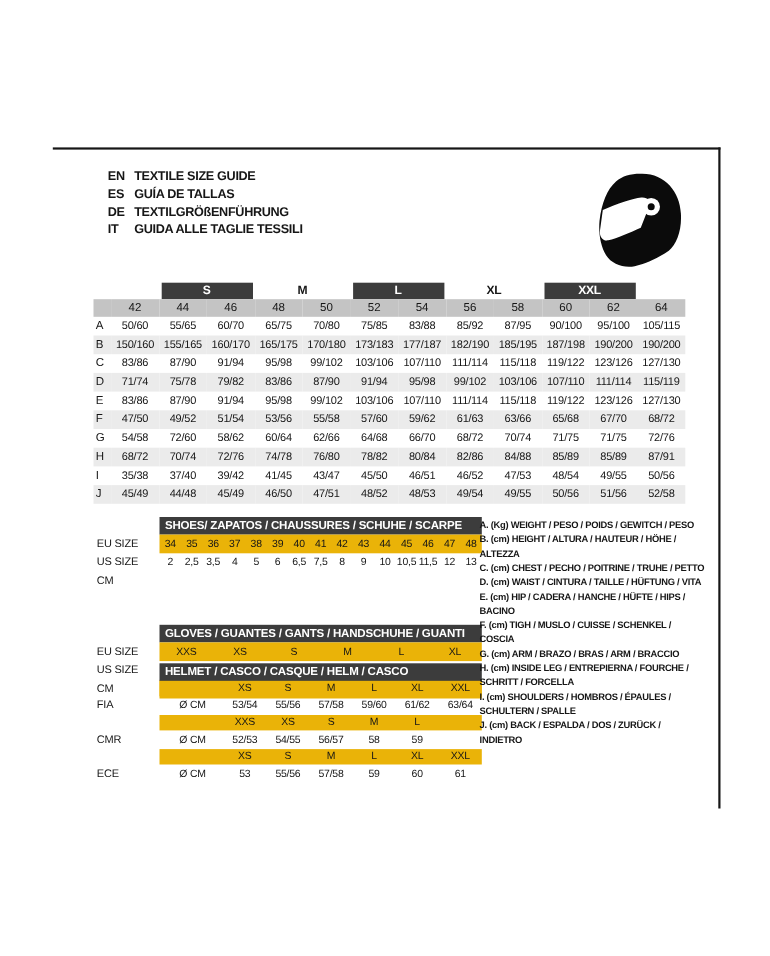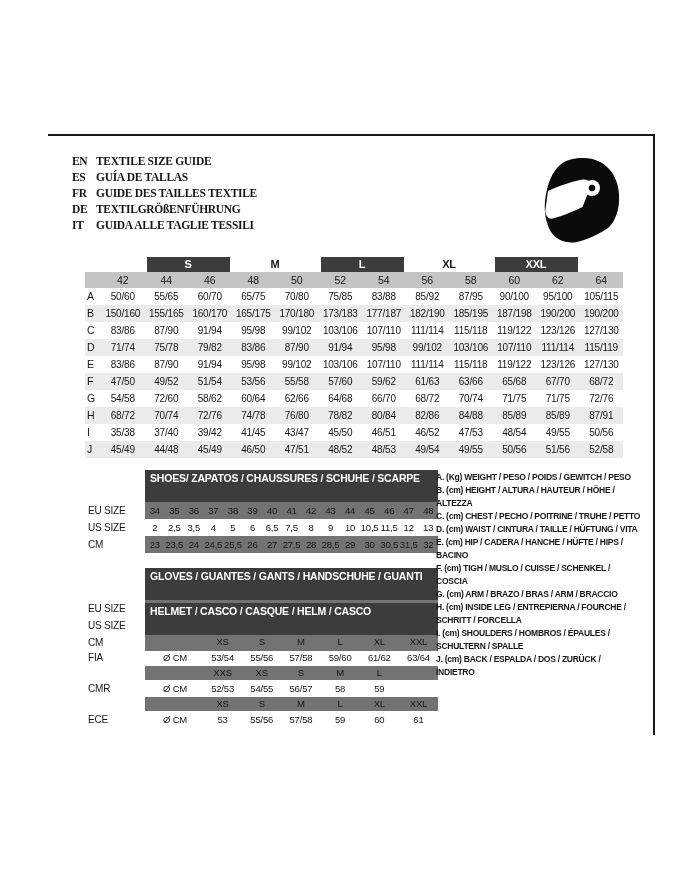--- a/index.html
+++ b/index.html
@@ -6,21 +6,21 @@
   body{
     width:700px;height:869px;position:relative;background:#ffffff;
     font-family:"Liberation Sans", sans-serif;color:#161616;overflow:hidden;
     -webkit-font-smoothing:antialiased;
   }
   
   .frame-top{position:absolute;left:48px;top:134px;width:607px;height:2px;background:#161616;}
   .frame-right{position:absolute;left:653px;top:134px;width:2px;height:601px;background:#161616;}
 
   
-  .lang-block{position:absolute;left:72px;top:153px;font-family:Liberation Serif, serif;}
+  .lang-block{position:absolute;left:98px;top:153px;}
   .lang-row{display:flex;height:16px;line-height:16px;font-size:11.5px;font-weight:bold;letter-spacing:-0.3px;}
   .lang-code{width:24px;}
   .lang-text{white-space:nowrap;}
 
   
   .helmet-logo{position:absolute;left:537px;top:155px;width:86px;height:90px;}
 
   
   .apparel{position:absolute;left:85px;top:257px;width:538px;border-collapse:collapse;table-layout:fixed;}
   .apparel col.c-letter{width:16px;}
@@ -31,26 +31,26 @@
   .apparel .grp-box.dark{background:#3c3c3c;color:#fff;}
   .apparel .band-row td{height:16px;line-height:16px;background:#c4c4c4;
      text-align:center;font-size:10.5px;}
   .apparel tbody td{height:17px;line-height:17px;text-align:center;font-size:10px;letter-spacing:-0.2px;white-space:nowrap;}
   .apparel tbody td.letter{text-align:left;padding-left:2px;font-size:10.5px;}
   .apparel tbody tr.shaded{background:#ebebeb;}
 
   
   .section{position:absolute;left:88px;width:350px;}
   .sec-title{margin-left:57px;width:293px;box-sizing:border-box;background:#3c3c3c;color:#fff;
-     height:32px;line-height:16px;padding-left:5px;font-size:10.5px;font-weight:bold;letter-spacing:-0.2px;white-space:nowrap;}
+     height:16px;line-height:16px;padding-left:5px;font-size:10.5px;font-weight:bold;letter-spacing:-0.2px;white-space:nowrap;}
   .sec-row{display:flex;height:17px;line-height:17px;}
   .sec-row.thin{height:14px;line-height:14px;}
   .rlabel{width:57px;font-size:10px;font-weight:normal;letter-spacing:-0.2px;}
   .cells{display:flex;width:293px;}
-  .cells.shaded{background:#737373;justify-content:center;}
+  .cells.shaded{background:#eab308;justify-content:center;}
   .cell{flex:1;text-align:center;font-size:9.5px;letter-spacing:-0.2px;white-space:nowrap;}
   .cell.unit{flex:0 0 40px;text-align:left;padding-left:2px;margin-left:16px;}
   .sec-shoes{top:470px;}
   .sec-gloves{top:568px;}
   .sec-helmet{top:603px;}
 
   
   .legend{position:absolute;left:436px;top:471px;width:205px;}
   .legend-item{font-size:8.5px;font-weight:bold;line-height:13px;letter-spacing:-0.25px;}
 </style>
@@ -61,24 +61,20 @@
 <div class="frame-right"></div>
 
 <div class="lang-block">
     <div class="lang-row">
       <span class="lang-code">EN</span>
       <span class="lang-text">TEXTILE SIZE GUIDE</span>
     </div>
     <div class="lang-row">
       <span class="lang-code">ES</span>
       <span class="lang-text">GUÍA DE TALLAS</span>
-    </div>
-    <div class="lang-row">
-      <span class="lang-code">FR</span>
-      <span class="lang-text">GUIDE DES TAILLES TEXTILE</span>
     </div>
     <div class="lang-row">
       <span class="lang-code">DE</span>
       <span class="lang-text">TEXTILGRÖßENFÜHRUNG</span>
     </div>
     <div class="lang-row">
       <span class="lang-code">IT</span>
       <span class="lang-text">GUIDA ALLE TAGLIE TESSILI</span>
     </div>
   </div>
@@ -334,37 +330,20 @@
           <div class="cell">9</div>
           <div class="cell">10</div>
           <div class="cell">10,5</div>
           <div class="cell">11,5</div>
           <div class="cell">12</div>
           <div class="cell">13</div>
         </div>
       </div>
       <div class="sec-row">
         <div class="rlabel">CM</div>
-        <div class="cells shaded">
-          <div class="cell">23</div>
-          <div class="cell">23,5</div>
-          <div class="cell">24</div>
-          <div class="cell">24,5</div>
-          <div class="cell">25,5</div>
-          <div class="cell">26</div>
-          <div class="cell">27</div>
-          <div class="cell">27,5</div>
-          <div class="cell">28</div>
-          <div class="cell">28,5</div>
-          <div class="cell">29</div>
-          <div class="cell">30</div>
-          <div class="cell">30,5</div>
-          <div class="cell">31,5</div>
-          <div class="cell">32</div>
-        </div>
       </div>
     </div>
 </div>
 
 <div class="section sec-gloves">
   <div class="sec-title">GLOVES / GUANTES / GANTS / HANDSCHUHE / GUANTI</div>
   <div id="gloves-rows">
       <div class="sec-row">
         <div class="rlabel">EU SIZE</div>
         <div class="cells shaded">

